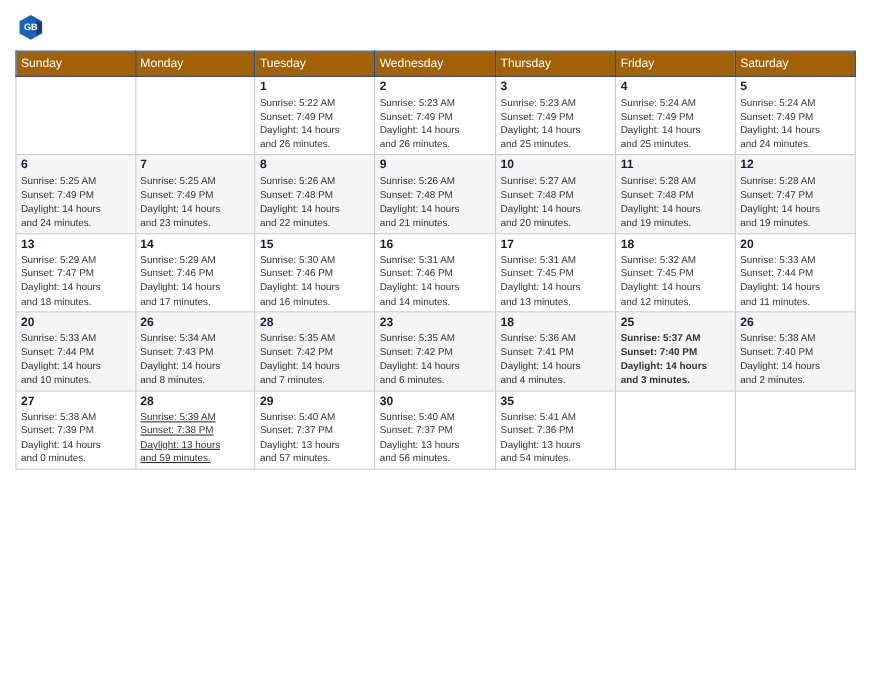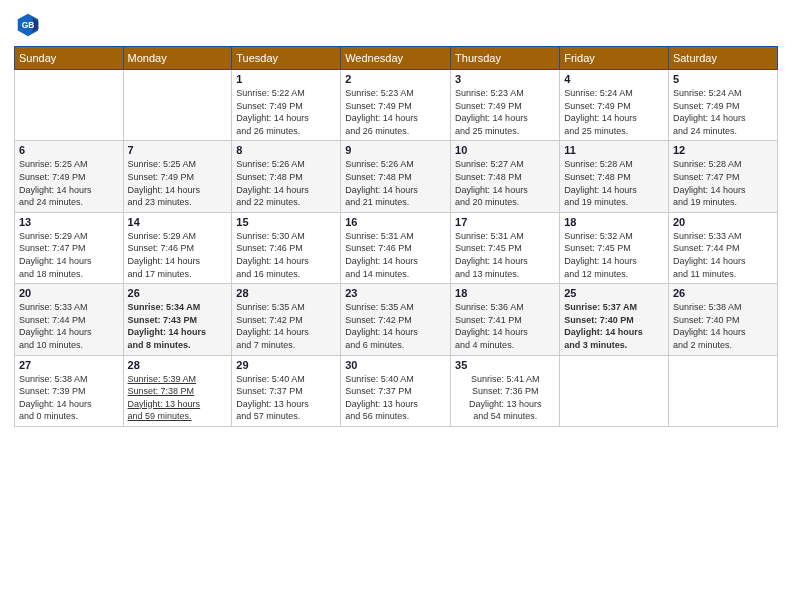--- a/index.html
+++ b/index.html
@@ -280,21 +280,21 @@
         <tr>
           <td>
             <span class="day-num">20</span>
             <div class="day-detail" style="white-space: pre-line;">Sunrise: 5:33 AM
 Sunset: 7:44 PM
 Daylight: 14 hours
 and 10 minutes.</div>
           </td>
           <td>
             <span class="day-num">26</span>
-            <div class="day-detail" style="white-space: pre-line; font-weight: bold;">Sunrise: 5:34 AM
+            <div class="day-detail" style="white-space: pre-line;">Sunrise: 5:34 AM
 Sunset: 7:43 PM
 Daylight: 14 hours
 and 8 minutes.</div>
           </td>
           <td>
             <span class="day-num">28</span>
             <div class="day-detail" style="white-space: pre-line;">Sunrise: 5:35 AM
 Sunset: 7:42 PM
 Daylight: 14 hours
 and 7 minutes.</div>
@@ -352,21 +352,21 @@
           </td>
           <td>
             <span class="day-num">30</span>
             <div class="day-detail" style="white-space: pre-line;">Sunrise: 5:40 AM
 Sunset: 7:37 PM
 Daylight: 13 hours
 and 56 minutes.</div>
           </td>
           <td>
             <span class="day-num">35</span>
-            <div class="day-detail" style="white-space: pre-line; text-align: center;">Sunrise: 5:41 AM
+            <div class="day-detail" style="white-space: pre-line;">Sunrise: 5:41 AM
 Sunset: 7:36 PM
 Daylight: 13 hours
 and 54 minutes.</div>
           </td>
           <td class="empty-cell"></td>
           <td class="empty-cell"></td>
         </tr>
       </tbody>
   </table>
 </div>

